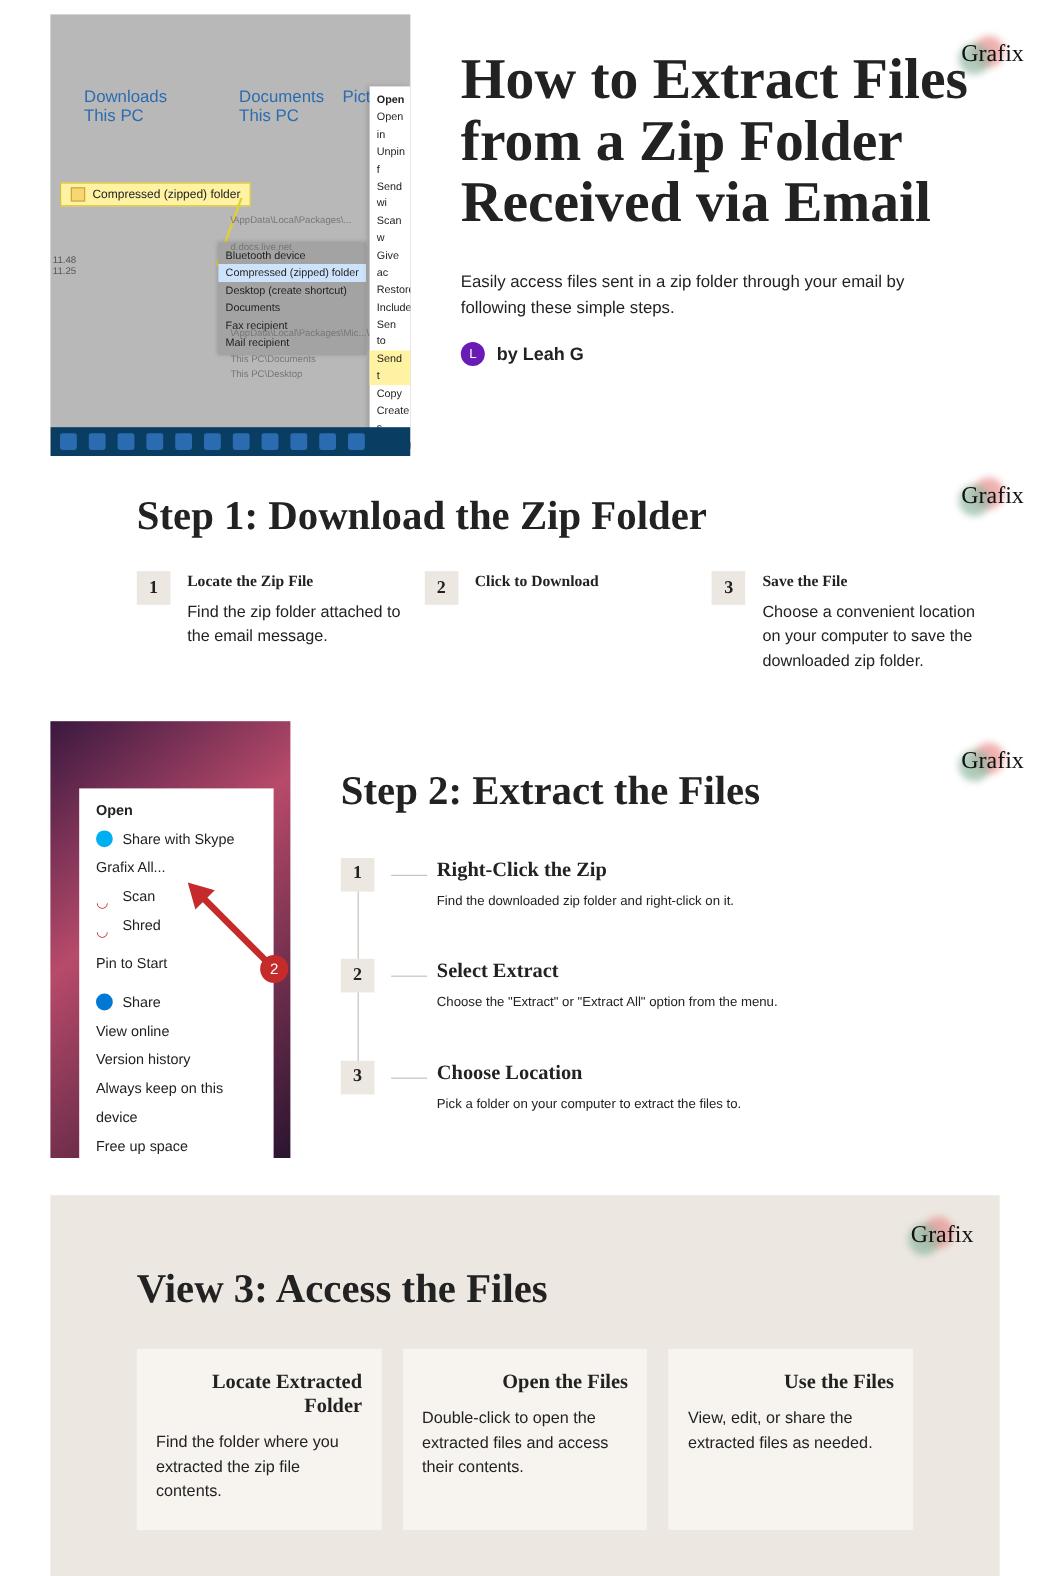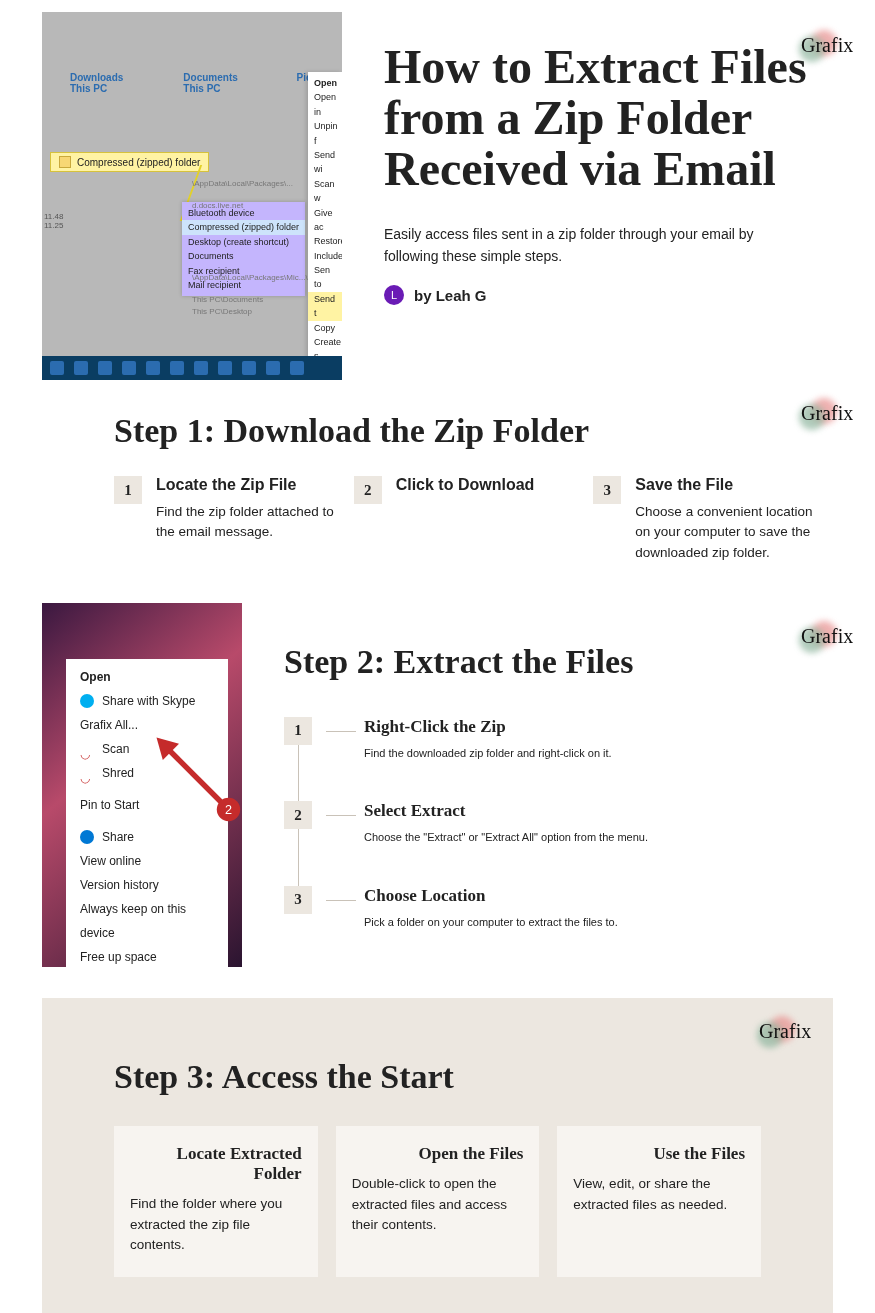--- a/index.html
+++ b/index.html
@@ -8,41 +8,41 @@
   .logo { position: absolute; top: 14px; right: 28px; width: 50px; height: 40px; }
   .logo .blob { position:absolute; width:26px; height:26px; border-radius:50%; filter:blur(3px); opacity:.7; }
   .logo .b1 { background:#e8908f; left:14px; top:4px; }
   .logo .b2 { background:#8fb69f; left:2px; top:10px; }
   .logo .txt { position:absolute; font-family: 'Brush Script MT', cursive; font-size:20px; color:#111; left:4px; top:8px; }
 
   
   .hero { position:relative; display:flex; padding: 12px 0 0 0; }
   .hero-img { width:300px; height:368px; background:#b8b8b8; margin-left:42px; position:relative; overflow:hidden; }
   .hero-img .folders { position:absolute; top:60px; left:28px; right:6px; display:flex; gap:60px; }
-  .hero-img .fld { font-size:10px; color:#2b6cb0;font-weight:bold; }
+  .hero-img .fld { font-size:14px; color:#2b6cb0; }
   .hero-img .taskbar { position:absolute; bottom:0; left:0; right:0; height:24px; background:#0a3d62; display:flex; gap:10px; padding:0 8px; align-items:center;}
   .hero-img .taskbar span{ width:14px;height:14px;background:#2b6cb0;border-radius:2px;}
   .hero-img .highlight { position:absolute; top:140px; left:8px; background:#fff3a3; border:1px solid #d6c23c; padding:3px 8px; font-size:10px; display:flex; gap:6px; align-items:center;}
-  .hero-img .menu { position:absolute; top:190px; left:140px; background:#c4b5fd; font-size:9px; padding:4px 6px; line-height:1.6; box-shadow:0 0 4px rgba(0,0,0,.2);}
+  .hero-img .menu { position:absolute; top:190px; left:140px; background:#a3a3a3; font-size:9px; padding:4px 6px; line-height:1.6; box-shadow:0 0 4px rgba(0,0,0,.2);}
   .hero-img .menu2 { position:absolute; top:60px; right:0; background:#fff; font-size:9px; padding:4px 6px; line-height:1.6; box-shadow:-2px 0 4px rgba(0,0,0,.15); width:34px;}
   .hero-img .line { position:absolute; top:153px; left:148px; width:30px; height:56px; border-left:2px solid #e2d12a; border-bottom:2px solid #e2d12a; transform:skewX(-20deg);}
   .hero-txt { flex:1; padding: 30px 60px 0 42px; position:relative;}
   .hero h1 { font-size:48px; line-height:1.06; margin-bottom:28px; }
   .subtitle { font-size:14px; line-height:1.6; color:#222; margin-bottom:18px; max-width:400px;}
   .byline { display:flex; align-items:center; gap:10px; }
   .avatar { width:20px;height:20px;border-radius:50%; background:#6a1bb5; color:#fff; font-size:11px; display:flex;align-items:center;justify-content:center;}
   .by { font-size:15px; font-weight:700; }
 
   
   .step1 { position:relative; padding: 32px 60px 0 114px; }
   .step1 h2 { font-size:34px; margin-bottom:26px; }
   .cols3 { display:flex; gap:18px; }
   .col { flex:1; display:flex; gap:14px; }
   .num { width:28px; height:28px; background:#ece7e0; display:flex; align-items:center; justify-content:center; font-family:Georgia,serif; font-weight:700; font-size:15px; flex-shrink:0;}
-  .col-body h4 { font-family:Liberation Sans, sans-serif; font-size:16px; margin-bottom:8px;}
+  .col-body h4 { font-family:Liberation Serif, serif; font-size:13px; margin-bottom:8px;}
   .col-body p { font-size:13.5px; line-height:1.5; }
 
   
   .step2 { position:relative; display:flex; margin-top:40px; }
   .s2-img { width:200px; height:364px; margin-left:42px; position:relative; background:linear-gradient(140deg,#3a1840,#b84a6a 40%,#2a1430); overflow:hidden;}
   .s2-img .ctx { position:absolute; left:24px; top:56px; right:14px; background:#fff; font-size:12px; line-height:2.0; padding:6px 14px;}
   .s2-img .ctx .row{ display:flex; gap:8px; align-items:center;}
   .s2-img .ctx .ico{ width:14px;height:14px;display:inline-block;}
   .s2-img .arrow { position:absolute; left:110px; top:130px; width:90px; height:90px; }
   .s2-img .arrow svg{ width:100%; height:100%;}
@@ -264,21 +264,21 @@
     </div>
   </div>
 </section>
 
 <section class="step3">
   <div class="logo">
       <span class="blob b1"></span>
       <span class="blob b2"></span>
       <span class="txt">Grafix</span>
     </div>
-  <h2 class="serif">Step 3: Access the Start</h2>
+  <h2 class="serif">View 3: Access the Files</h2>
   <div class="cards">
     <div class="card">
       <h4>Locate Extracted Folder</h4>
       <p>Find the folder where you extracted the zip file contents.</p>
     </div>
     <div class="card">
       <h4>Open the Files</h4>
       <p>Double-click to open the extracted files and access their contents.</p>
     </div>
     <div class="card">

